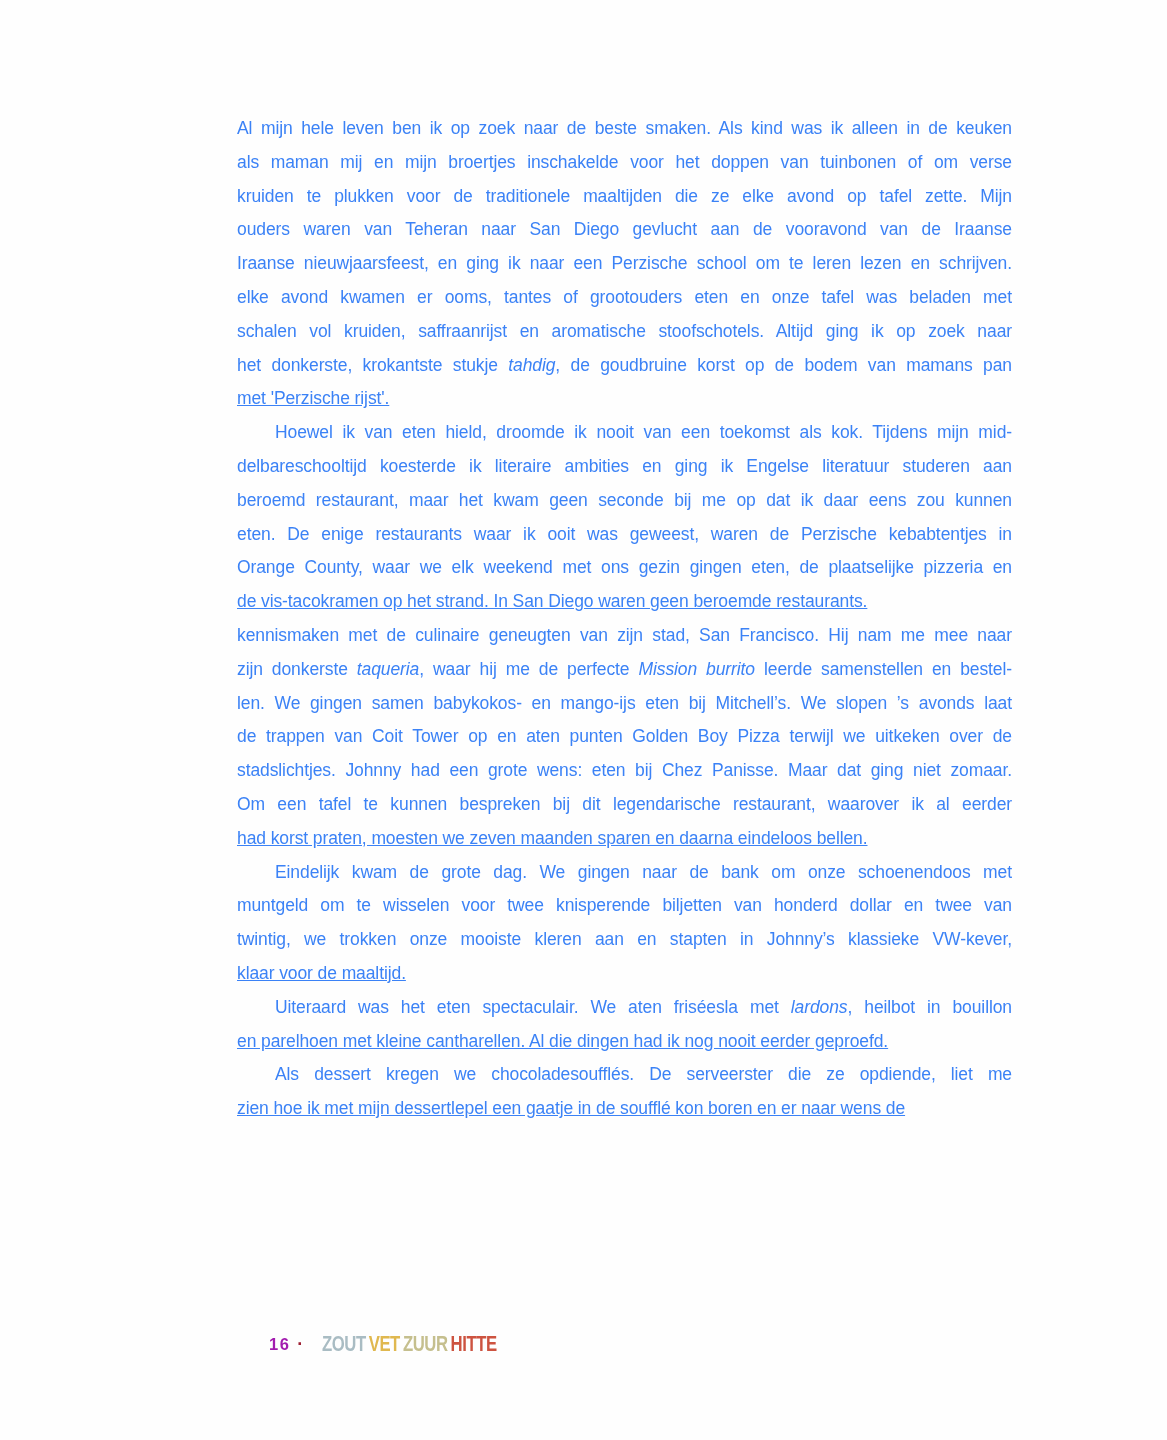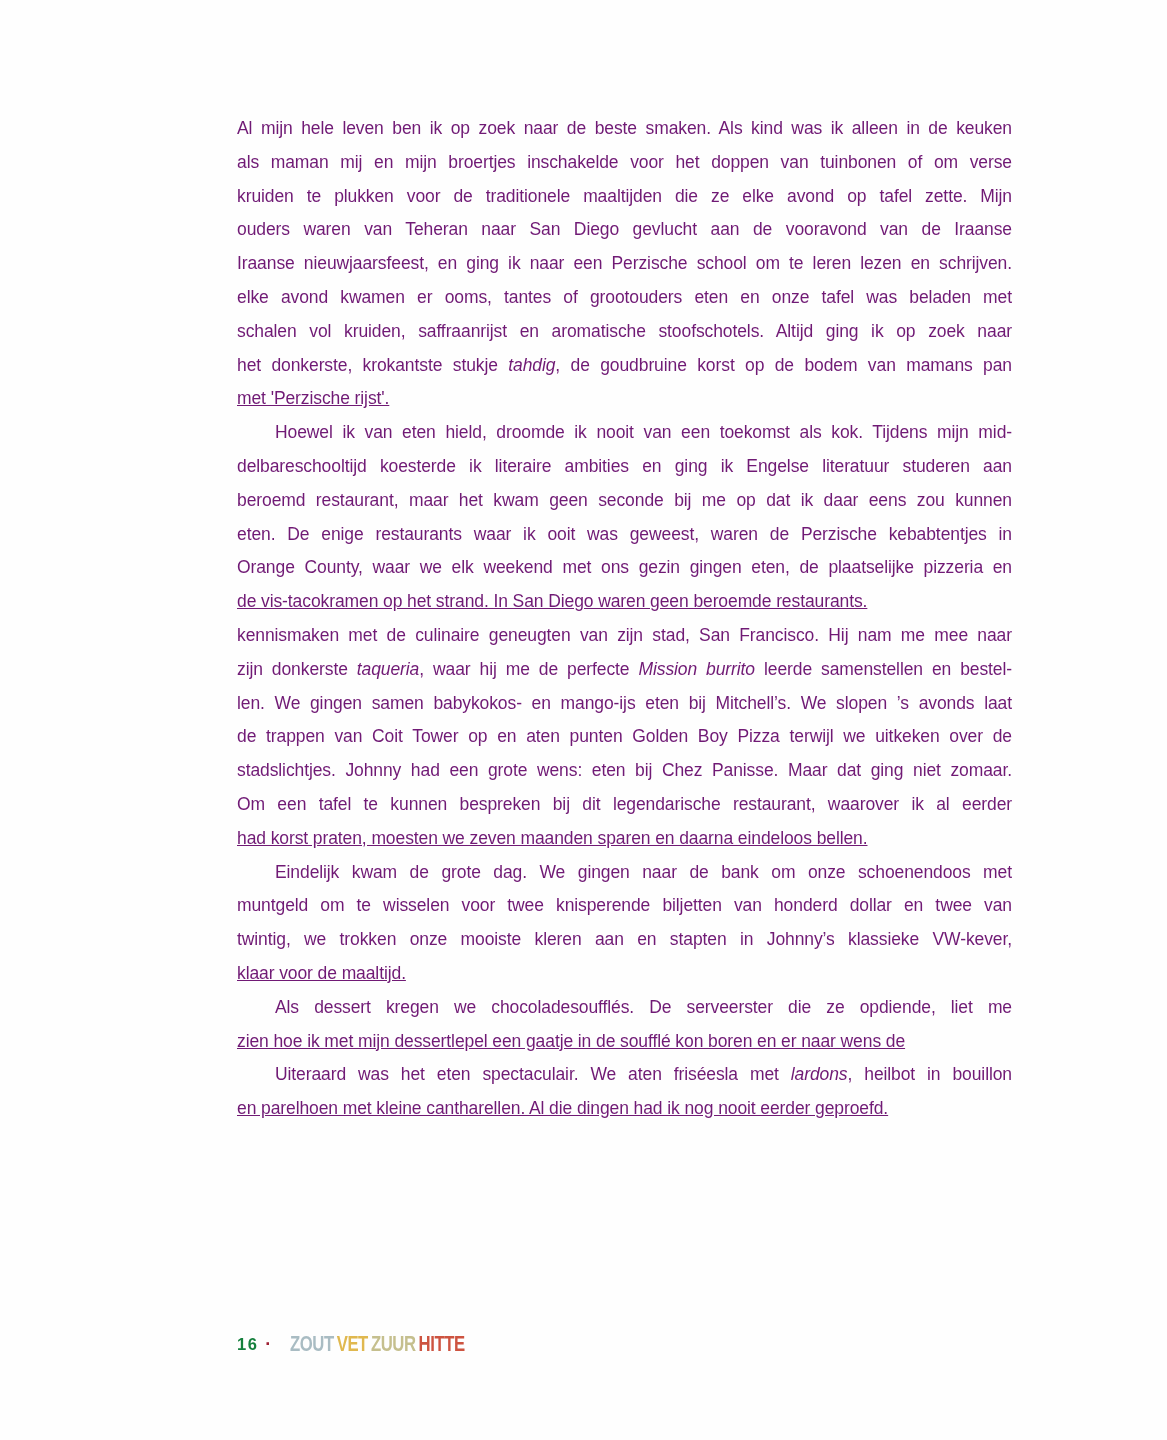--- a/index.html
+++ b/index.html
@@ -75,21 +75,21 @@
   }
   .logo-word {
     margin-right: 4px;
   }
 </style>
 </head>
 <body>
 
 <div class="page">
 
-  <div class="text-block" style="color: #701a75;">
+  <div class="text-block" style="color: #3b82f6;">
       <div class="paragraph">
         <div class="line"><span>Al mijn hele leven ben ik op zoek naar de beste smaken. Als kind was ik alleen in de keuken</span></div>
         <div class="line"><span>als maman mij en mijn broertjes inschakelde voor het doppen van tuinbonen of om verse</span></div>
         <div class="line"><span>kruiden te plukken voor de traditionele maaltijden die ze elke avond op tafel zette. Mijn</span></div>
         <div class="line"><span>ouders waren van Teheran naar San Diego gevlucht aan de vooravond van de Iraanse</span></div>
         <div class="line"><span>Iraanse nieuwjaarsfeest, en ging ik naar een Perzische school om te leren lezen en schrijven.</span></div>
         <div class="line"><span>elke avond kwamen er ooms, tantes of grootouders eten en onze tafel was beladen met</span></div>
         <div class="line"><span>schalen vol kruiden, saffraanrijst en aromatische stoofschotels. Altijd ging ik op zoek naar</span></div>
         <div class="line"><span>het donkerste, krokantste stukje </span><em>tahdig</em><span>, de goudbruine korst op de bodem van mamans pan</span></div>
         <div class="line line-last"><span>met 'Perzische rijst'.</span></div>
@@ -111,28 +111,28 @@
         <div class="line"><span>Om een tafel te kunnen bespreken bij dit legendarische restaurant, waarover ik al eerder</span></div>
         <div class="line line-last"><span>had korst praten, moesten we zeven maanden sparen en daarna eindeloos bellen.</span></div>
       </div>
       <div class="paragraph">
         <div class="line line-indent"><span>Eindelijk kwam de grote dag. We gingen naar de bank om onze schoenendoos met</span></div>
         <div class="line"><span>muntgeld om te wisselen voor twee knisperende biljetten van honderd dollar en twee van</span></div>
         <div class="line"><span>twintig, we trokken onze mooiste kleren aan en stapten in Johnny’s klassieke VW-kever,</span></div>
         <div class="line line-last"><span>klaar voor de maaltijd.</span></div>
       </div>
       <div class="paragraph">
+        <div class="line line-indent"><span>Uiteraard was het eten spectaculair. We aten friséesla met </span><em>lardons</em><span>, heilbot in bouillon</span></div>
+        <div class="line line-last"><span>en parelhoen met kleine cantharellen. Al die dingen had ik nog nooit eerder geproefd.</span></div>
+      </div>
+      <div class="paragraph">
         <div class="line line-indent"><span>Als dessert kregen we chocoladesoufflés. De serveerster die ze opdiende, liet me</span></div>
         <div class="line line-last"><span>zien hoe ik met mijn dessertlepel een gaatje in de soufflé kon boren en er naar wens de</span></div>
-      </div>
-      <div class="paragraph">
-        <div class="line line-indent"><span>Uiteraard was het eten spectaculair. We aten friséesla met </span><em>lardons</em><span>, heilbot in bouillon</span></div>
-        <div class="line line-last"><span>en parelhoen met kleine cantharellen. Al die dingen had ik nog nooit eerder geproefd.</span></div>
       </div>
     </div>
 
   <div class="footer">
-    <span class="page-num" style="color: #15803d;">16</span>
+    <span class="page-num" style="color: #a21caf; margin-left: 32px;">16</span>
     <span class="sep" style="color: rgb(158, 32, 51);">·</span>
     <span class="logo"><span class="logo-word" style="color: rgb(169, 188, 195);">ZOUT</span><span class="logo-word" style="color: rgb(224, 184, 79);">VET</span><span class="logo-word" style="color: rgb(197, 191, 142);">ZUUR</span><span class="logo-word" style="color: rgb(205, 83, 64);">HITTE</span></span>
   </div>
 
 </div>
 
 </body></html>

